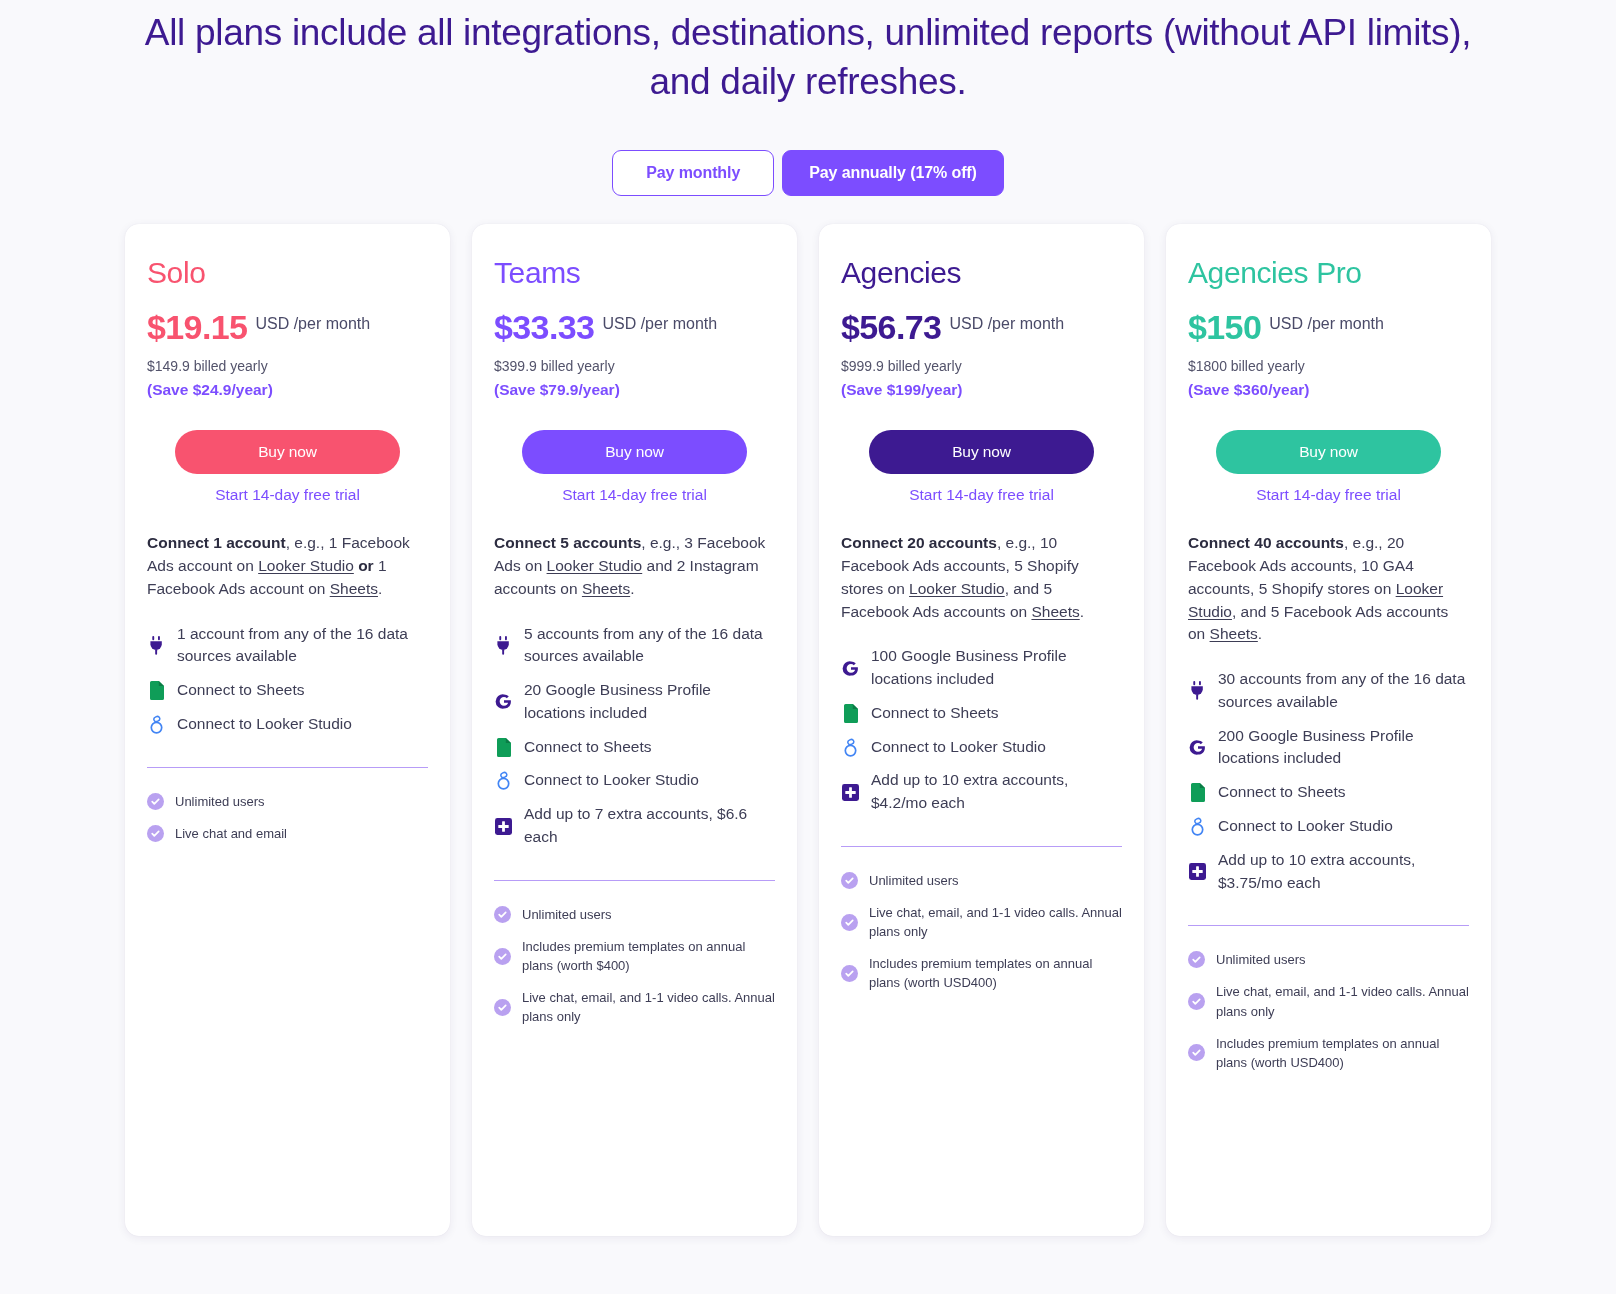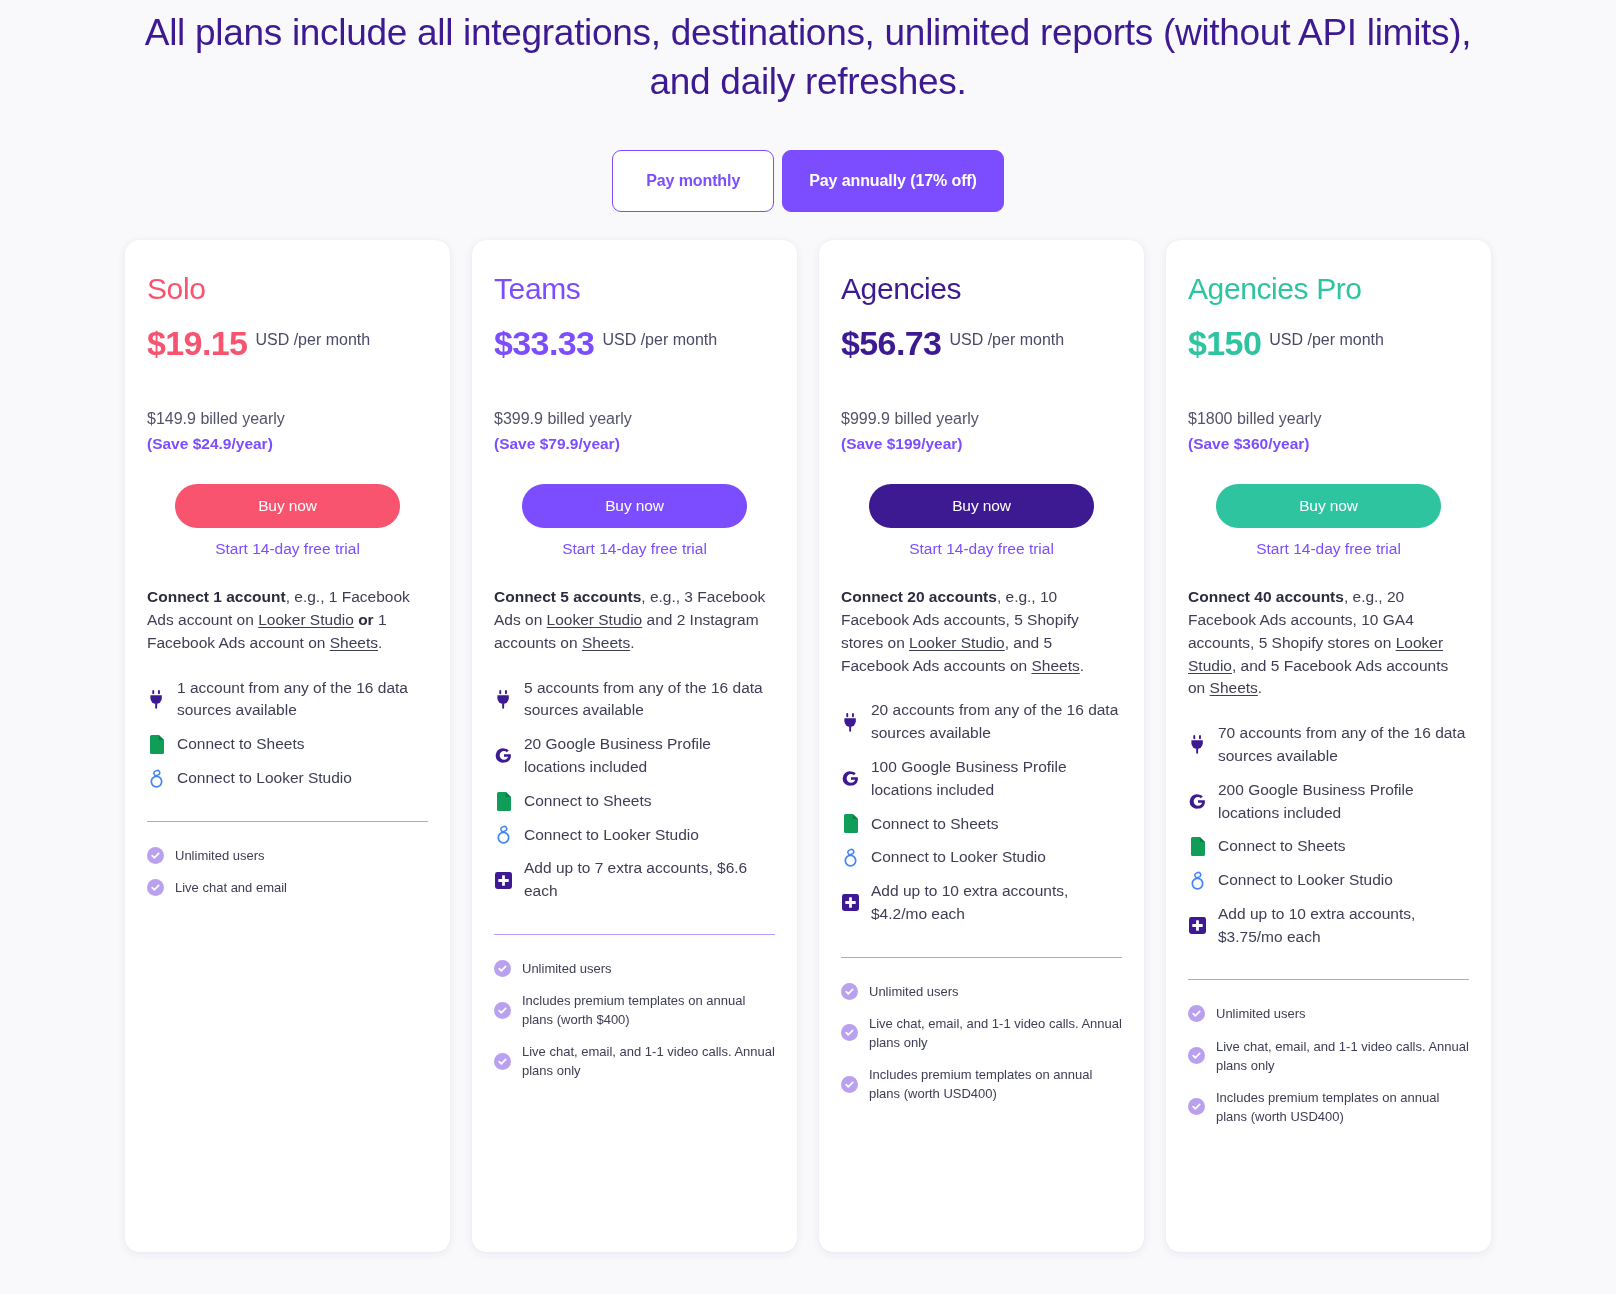--- a/index.html
+++ b/index.html
@@ -37,21 +37,21 @@
     align-items: center;
     margin-top: 44px;
   }
   .toggle-btn {
     font-family: "Liberation Sans", sans-serif;
     font-size: 16px;
     font-weight: 700;
     letter-spacing: -0.1px;
     border-radius: 9px;
     cursor: pointer;
-    height: 62px;
+    height: 46px;
     display: flex;
     align-items: center;
     justify-content: center;
     white-space: nowrap;
   }
   .toggle-btn.monthly {
     background: #ffffff;
     border: 1.6px solid #7c4dff;
     color: #7c4dff;
     padding: 0 33px;
@@ -104,22 +104,22 @@
   }
   .price-unit {
     font-size: 16px;
     color: #4a4a68;
     position: relative;
     top: -10px;
     white-space: nowrap;
   }
 
   .billed {
-    margin-top: 44px;
-    font-size: 16px;
+    margin-top: 9px;
+    font-size: 14px;
     color: #53536b;
     line-height: 1.52;
   }
   .save {
     font-size: 15.5px;
     color: #7c4dff;
     font-weight: 700;
     line-height: 1.52;
   }
 
@@ -377,31 +377,20 @@
           <span class="price-unit">USD /per month</span>
         </div>
         <div class="billed">$999.9 billed yearly</div>
         <div class="save">(Save $199/year)</div>
         <button class="buy-btn" style="background: rgb(61, 26, 145);">Buy now</button>
         <a class="trial-link">Start 14-day free trial</a>
         <p class="desc"><b>Connect 20 accounts</b>, e.g., 10 Facebook Ads accounts, 5 Shopify stores on <u>Looker Studio</u>, and 5 Facebook Ads accounts on <u>Sheets</u>.</p>
         <div class="feature-list">
           <div class="feature">
             <span class="ficon">
-              <svg width="15" height="19" viewBox="0 0 15 19">
-                <rect x="3.3" y="0" width="1.9" height="4.2" rx="0.9" fill="#3d1a91"></rect>
-                <rect x="9.0" y="0" width="1.9" height="4.2" rx="0.9" fill="#3d1a91"></rect>
-                <path d="M1.4 5.2h11.4v3.1a5.7 5.7 0 0 1-11.4 0z" fill="#3d1a91"></path>
-                <rect x="6.2" y="13.4" width="1.9" height="5.3" rx="0.9" fill="#3d1a91"></rect>
-              </svg>
-            </span>
-            <span class="ftext">20 accounts from any of the 16 data sources available</span>
-          </div>
-          <div class="feature">
-            <span class="ficon">
               <svg width="17" height="17" viewBox="0 0 17 17">
                 <path d="M15.9 8.7c0 4-2.8 6.9-6.9 6.9A7.2 7.2 0 1 1 9 1.4a6.9 6.9 0 0 1 4.8 1.9l-1.95 1.87A4.36 4.36 0 0 0 9 4a4.35 4.35 0 1 0 0 8.7c2.5 0 3.8-1.45 4.1-2.9H9V7.2h6.8c.06.37.1.72.1 1.5z" fill="#3d1a91"></path>
               </svg>
             </span>
             <span class="ftext">100 Google Business Profile locations included</span>
           </div>
           <div class="feature">
             <span class="ficon">
               <svg width="14" height="19" viewBox="0 0 14 19">
                 <path d="M0 1.6A1.6 1.6 0 0 1 1.6 0h7.2L14 5.1v12.3a1.6 1.6 0 0 1-1.6 1.6H1.6A1.6 1.6 0 0 1 0 17.4z" fill="#0f9d58"></path>
@@ -473,21 +462,21 @@
         <div class="feature-list">
           <div class="feature">
             <span class="ficon">
               <svg width="15" height="19" viewBox="0 0 15 19">
                 <rect x="3.3" y="0" width="1.9" height="4.2" rx="0.9" fill="#3d1a91"></rect>
                 <rect x="9.0" y="0" width="1.9" height="4.2" rx="0.9" fill="#3d1a91"></rect>
                 <path d="M1.4 5.2h11.4v3.1a5.7 5.7 0 0 1-11.4 0z" fill="#3d1a91"></path>
                 <rect x="6.2" y="13.4" width="1.9" height="5.3" rx="0.9" fill="#3d1a91"></rect>
               </svg>
             </span>
-            <span class="ftext">70 accounts from any of the 16 data sources available</span>
+            <span class="ftext">30 accounts from any of the 16 data sources available</span>
           </div>
           <div class="feature">
             <span class="ficon">
               <svg width="17" height="17" viewBox="0 0 17 17">
                 <path d="M15.9 8.7c0 4-2.8 6.9-6.9 6.9A7.2 7.2 0 1 1 9 1.4a6.9 6.9 0 0 1 4.8 1.9l-1.95 1.87A4.36 4.36 0 0 0 9 4a4.35 4.35 0 1 0 0 8.7c2.5 0 3.8-1.45 4.1-2.9H9V7.2h6.8c.06.37.1.72.1 1.5z" fill="#3d1a91"></path>
               </svg>
             </span>
             <span class="ftext">200 Google Business Profile locations included</span>
           </div>
           <div class="feature">

